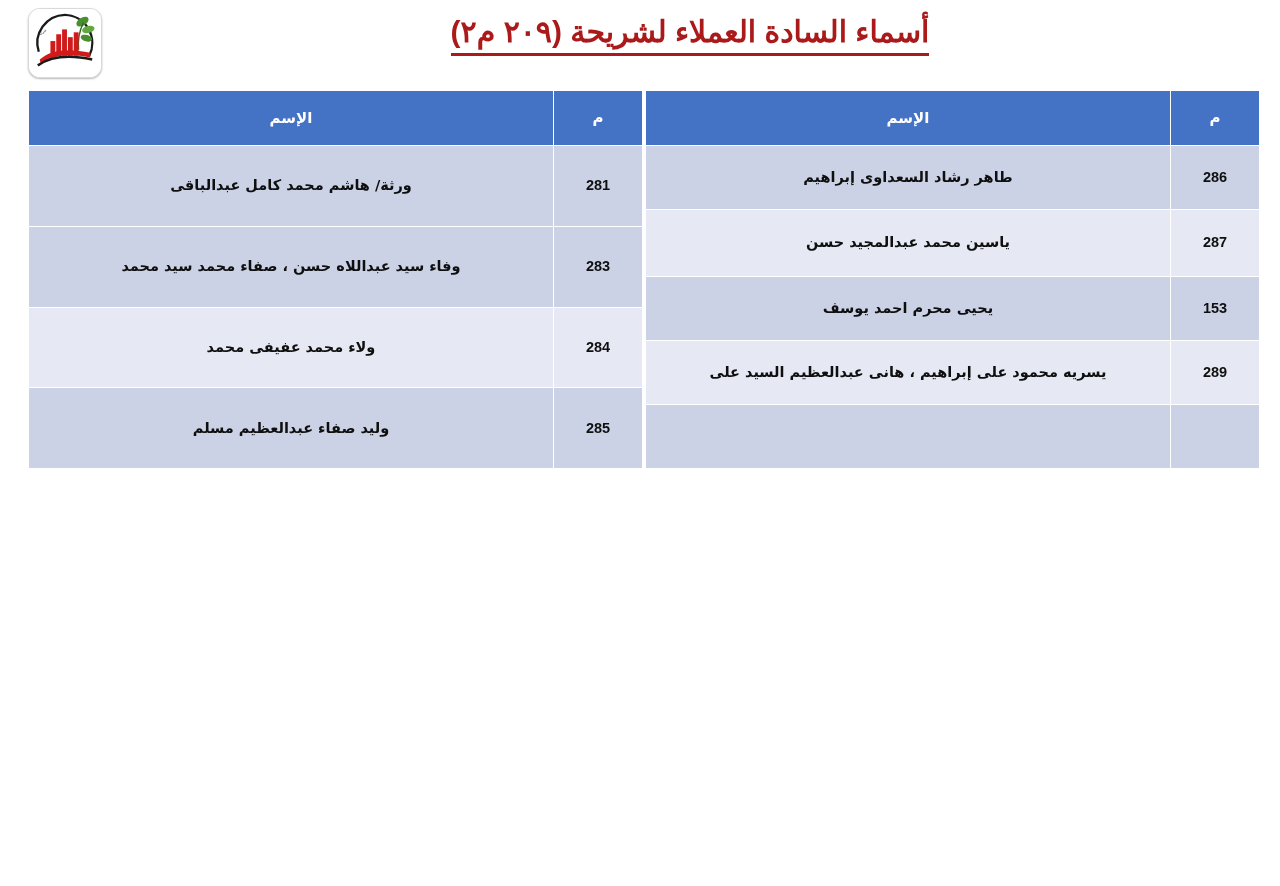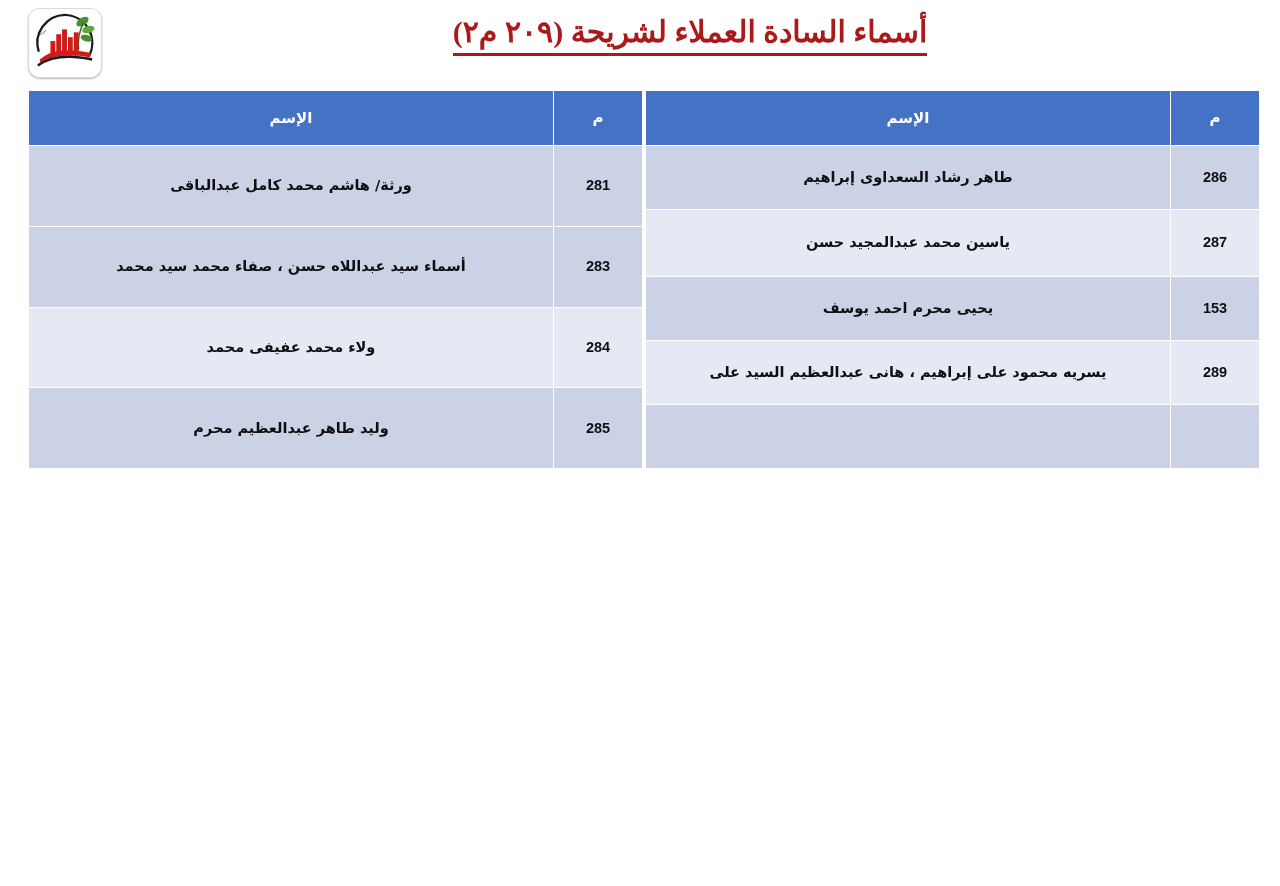--- a/index.html
+++ b/index.html
@@ -42,21 +42,21 @@
   
   .title-wrap {
     position: absolute;
     left: 120px;
     top: 14px;
     width: 1140px;
     text-align: center;
   }
   .doc-title {
     display: inline-block;
-    font-family: Liberation Serif, serif;
+    font-family: Liberation Sans, sans-serif;
     font-size: 30px;
     font-weight: bold;
     color: #AA1A1A;
     letter-spacing: 0px;
     border-bottom: 3px solid #AA1A1A;
     padding-bottom: 3px;
     line-height: 1.2;
     direction: rtl;
     white-space: nowrap;
   }
@@ -156,29 +156,29 @@
           <th class="col-name">الإسم</th>
         </tr>
       </thead>
       <tbody>
         <tr class="stripe-dark">
           <td class="num-cell">281</td>
           <td class="name-cell">ورثة/ هاشم محمد كامل عبدالباقى</td>
         </tr>
         <tr class="stripe-dark">
           <td class="num-cell">283</td>
-          <td class="name-cell">أسماء سيد عبداللاه حسن ، صفاء محمد سيد محمد</td>
+          <td class="name-cell">وفاء سيد عبداللاه حسن ، صفاء محمد سيد محمد</td>
         </tr>
         <tr class="stripe-light">
           <td class="num-cell">284</td>
           <td class="name-cell">ولاء محمد عفيفى محمد</td>
         </tr>
         <tr class="stripe-dark">
           <td class="num-cell">285</td>
-          <td class="name-cell">وليد طاهر عبدالعظيم محرم</td>
+          <td class="name-cell">وليد صفاء عبدالعظيم مسلم</td>
         </tr>
       </tbody>
     </table>
 
     <table class="tbl">
       <colgroup>
           <col class="col-num">
           <col class="col-name">
         </colgroup>
       <thead>

